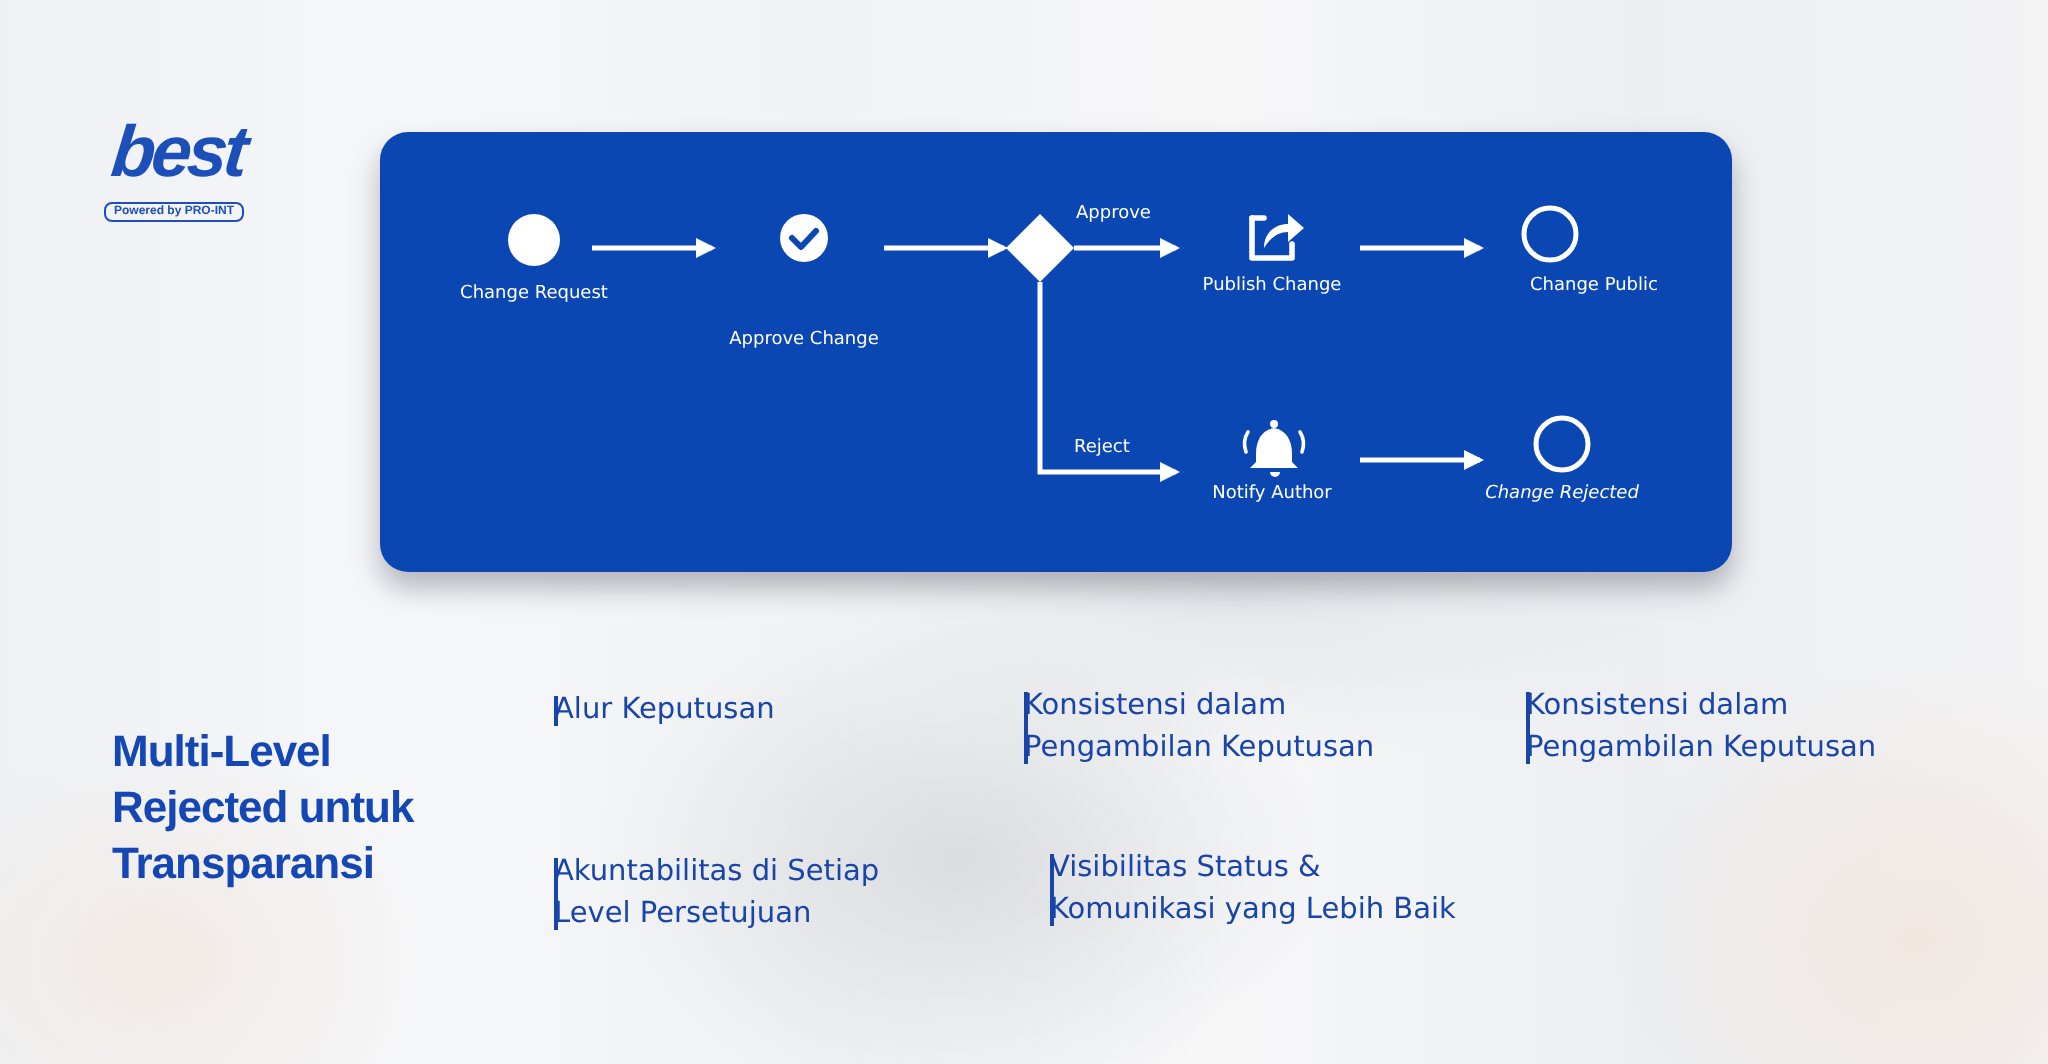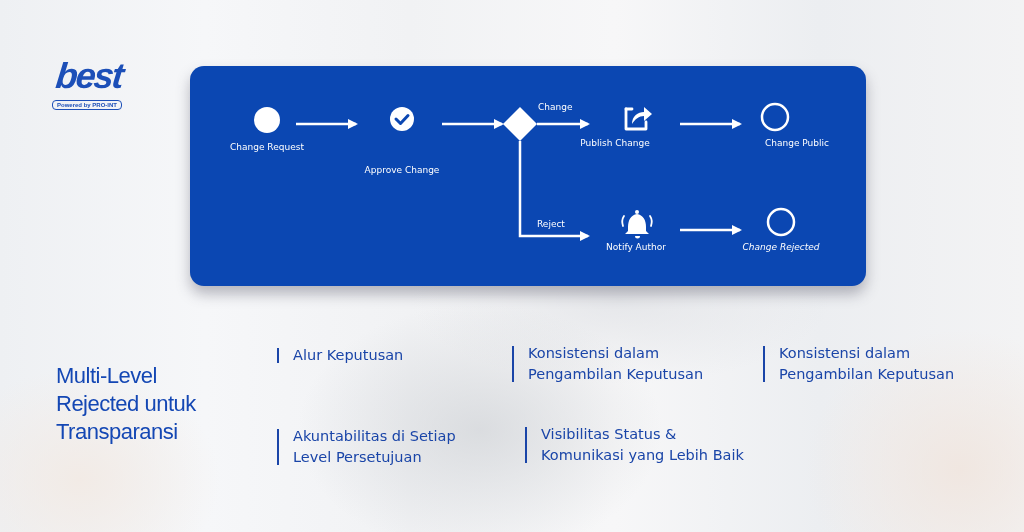--- a/index.html
+++ b/index.html
@@ -33,25 +33,25 @@
   .node-label {
     position: absolute; color: #ffffff; font-size: 9px; white-space: nowrap;
     transform: translateX(-50%); font-family: "DejaVu Sans", sans-serif;
   }
   .edge-label {
     position: absolute; color: #ffffff; font-size: 9px; white-space: nowrap;
     font-family: "DejaVu Sans", sans-serif;
   }
   .headline {
     position: absolute; left: 56px; top: 362px; width: 210px;
-    color: #1447b4; font-family: "Liberation Sans", sans-serif; font-weight: 400;
+    color: #1447b4; font-family: "Liberation Sans", sans-serif; font-weight: 700;
     font-size: 22px; line-height: 28px; letter-spacing: -0.5px;
   }
   .feature {
-    position: absolute; padding-left: 16px; color: #1a45a8;
+    position: absolute; color: #1a45a8;
     font-family: "DejaVu Sans", sans-serif; font-size: 14.5px; line-height: 21px;
   }
   .feature::before {
     content: ""; position: absolute; left: 0; top: 3px; bottom: 3px; width: 2px; background: #1a45a8;
   }
   .feature span { display: block; white-space: nowrap; }
 </style>
 </head>
 <body>
 
@@ -111,22 +111,22 @@
 
     <line x1="490" y1="164" x2="550" y2="164" stroke="#ffffff" stroke-width="2.5" marker-end="url(#arr)"></line>
 
     <g>
       <circle cx="591" cy="156" r="13" fill="none" stroke="#ffffff" stroke-width="2.5"></circle>
     </g>
   </svg>
 
   <div class="node-label" style="left:77px; top:76px;">Change Request</div>
   <div class="node-label" style="left:212px; top:74px;margin-top:25px;">Approve Change</div>
-  <div class="edge-label" style="left:348px; top:36px;">Change</div>
-  <div class="node-label" style="left:425px; top:72px;text-align:center;">Publish Change</div>
+  <div class="edge-label" style="left:348px; top:36px;">Approve</div>
+  <div class="node-label" style="left:446px; top:72px;text-align:center;">Publish Change</div>
   <div class="node-label" style="left:585px; top:72px;padding-left:44px;">Change Public</div>
   <div class="edge-label" style="left:347px; top:153px;text-align:center;">Reject</div>
   <div class="node-label" style="left:446px; top:176px;">Notify Author</div>
   <div class="node-label" style="left:591px; top:176px;font-style:italic;">Change Rejected</div>
 </div>
 
 <div class="headline">
   <div>Multi-Level</div>
   <div>Rejected untuk</div>
   <div>Transparansi</div>

